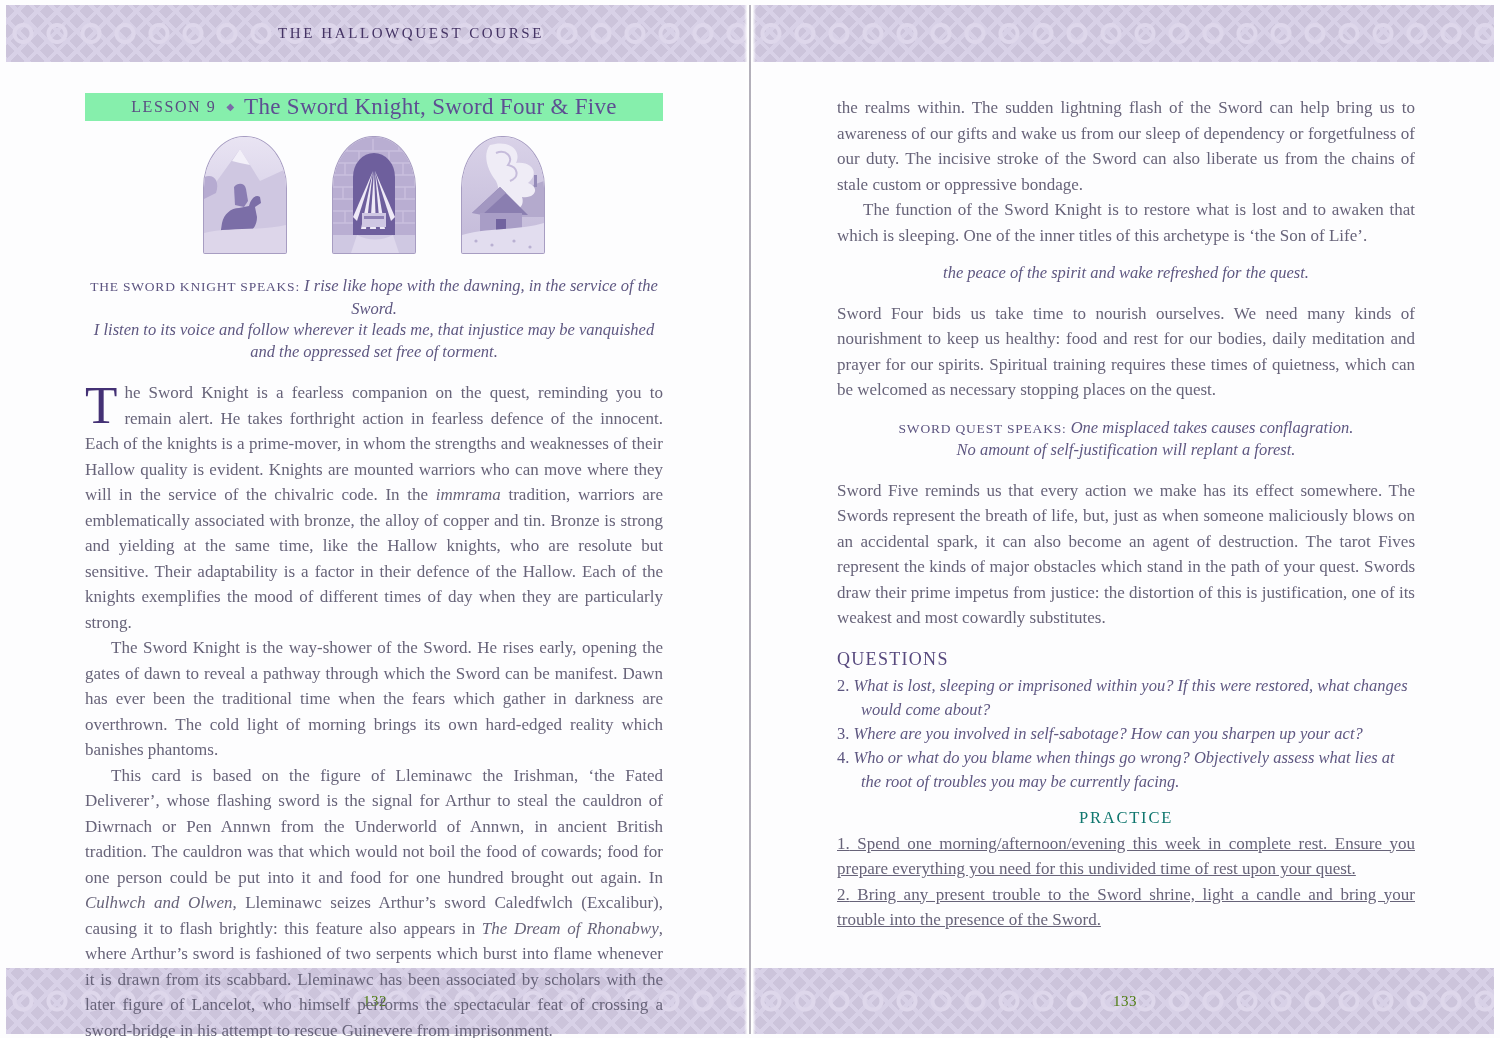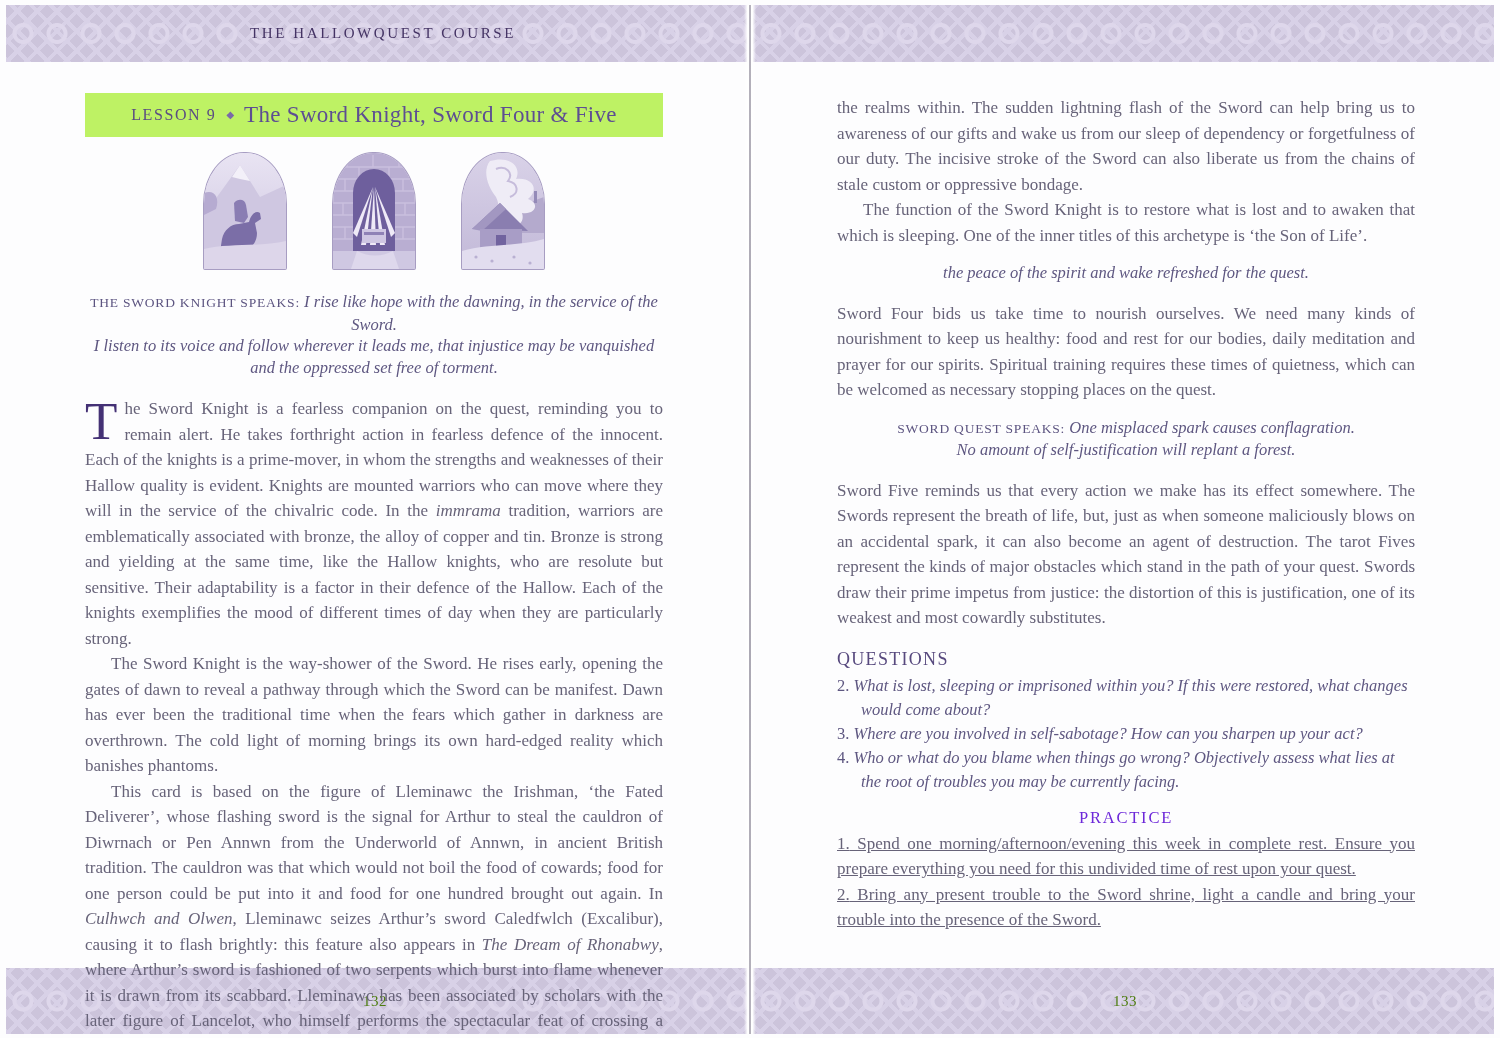--- a/index.html
+++ b/index.html
@@ -23,21 +23,21 @@
     background-size:34px 100%,auto,auto;
   }
   .band-top{top:5px;height:57px;}
   .band-bottom{bottom:4px;height:66px;}
   .running-head{
     position:absolute;top:5px;height:57px;width:750px;
     display:flex;align-items:center;justify-content:center;
     font-size:15px;letter-spacing:2.6px;color:#443364;
     font-family:"Liberation Serif","DejaVu Serif",serif;
   }
-  .running-head.left{left:8px;}
+  .running-head.left{left:0;padding-left:36px;}
   .running-head.right{left:750px;}
   .pagenum{
     position:absolute;bottom:4px;height:66px;width:750px;
     display:flex;align-items:center;justify-content:center;
     font-size:15px;color:#4d7c0f;letter-spacing:.5px;
   }
   .pagenum.left{left:0;}
   .pagenum.right{left:750px;}
   
   .gutter-gap{
@@ -49,21 +49,21 @@
     background:linear-gradient(180deg,#b5b2bc,#a9a6b2 50%,#b5b2bc);
   }
   
   .page{position:absolute;top:0;height:1038px;width:750px;}
   .page-left{left:0;}
   .page-right{left:750px;}
   .col{margin-left:85px;width:578px;}
   .page-right .col{margin-left:87px;}
   
   .lesson-banner{
-    margin-top:93px;height:44px;background:#bef264;
+    margin-top:93px;height:28px;background:#86efac;
     display:flex;align-items:center;justify-content:center;gap:10px;
   }
   .lesson-label{font-size:16px;letter-spacing:1.6px;color:#5a4c82;}
   .lesson-divider{font-size:10px;color:#7a6aa8;transform:translateY(-1px);}
   .lesson-title{font-size:23px;color:#5d4e92;letter-spacing:.3px;}
   
   .cards-row{margin-top:15px;display:flex;justify-content:center;gap:45px;}
   .card{
     width:82px;height:116px;overflow:hidden;
     border:1px solid #a79dc2;
@@ -102,21 +102,21 @@
     font-size:18px;letter-spacing:1.3px;color:#57497e;
   }
   .q-item{
     font-size:16.5px;line-height:24px;color:#5e5781;
     padding-left:24px;text-indent:-24px;text-align:left;
   }
   .q-num{font-style:normal;color:#5e5781;}
   
   .practice-heading{
     margin-top:14px;margin-bottom:3px;text-align:center;
-    font-size:16.5px;letter-spacing:1.8px;color:#6d28d9;
+    font-size:16.5px;letter-spacing:1.8px;color:#0f766e;
   }
   .p-item{
     font-size:17px;line-height:25.5px;color:#676379;text-align:justify;margin:0;text-decoration:underline;
   }
   .p-num{white-space:nowrap;}
 </style>
 </head>
 <body>
 
 <div class="spread">
@@ -250,21 +250,21 @@
 
       <div class="quote rp-quote">
         <div>the peace of the spirit and wake refreshed for the quest.</div>
       </div>
 
       <div class="body-text rp-body">
         <p><span>Sword Four bids us take time to nourish ourselves. We need many kinds of nourishment to keep us healthy: food and rest for our bodies, daily meditation and prayer for our spirits. Spiritual training requires these times of quietness, which can be welcomed as necessary stopping places on the quest.</span></p>
       </div>
 
       <div class="quote rp-quote">
-        <div><span class="speaker">SWORD QUEST SPEAKS:</span> <span>One misplaced spark causes conflagration.</span></div>
+        <div><span class="speaker">SWORD QUEST SPEAKS:</span> <span>One misplaced takes causes conflagration.</span></div>
         <div>No amount of self-justification will replant a forest.</div>
       </div>
 
       <div class="body-text rp-body">
         <p><span>Sword Five reminds us that every action we make has its effect somewhere. The Swords represent the breath of life, but, just as when someone maliciously blows on an accidental spark, it can also become an agent of destruction. The tarot Fives represent the kinds of major obstacles which stand in the path of your quest. Swords draw their prime impetus from justice: the distortion of this is justification, one of its weakest and most cowardly substitutes.</span></p>
       </div>
 
       <div class="questions-heading">QUESTIONS</div>
       <div>
         <div class="q-item"><span class="q-num">2.</span> <span class="it">What is lost, sleeping or imprisoned within you? If this were restored, what changes would come about?</span></div>

